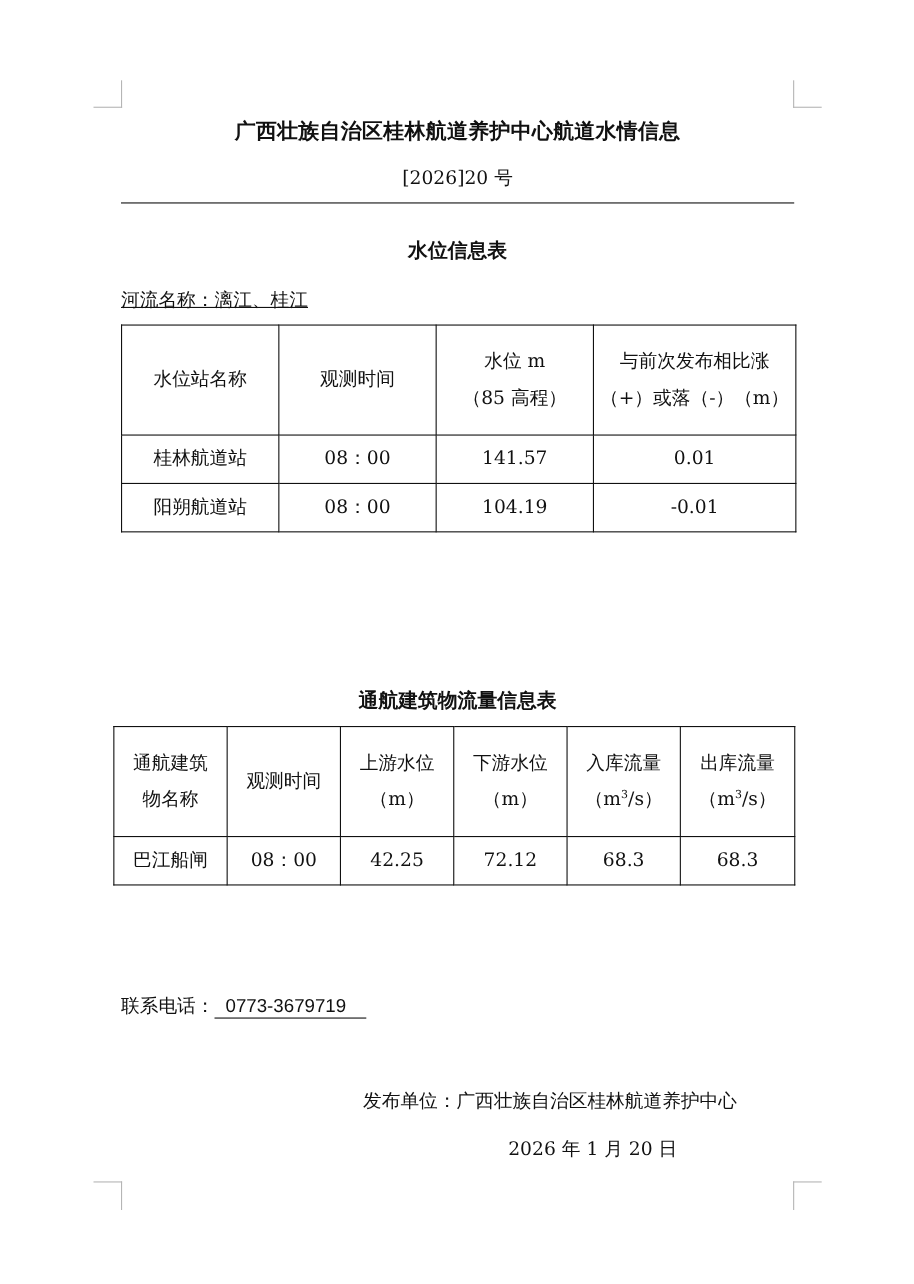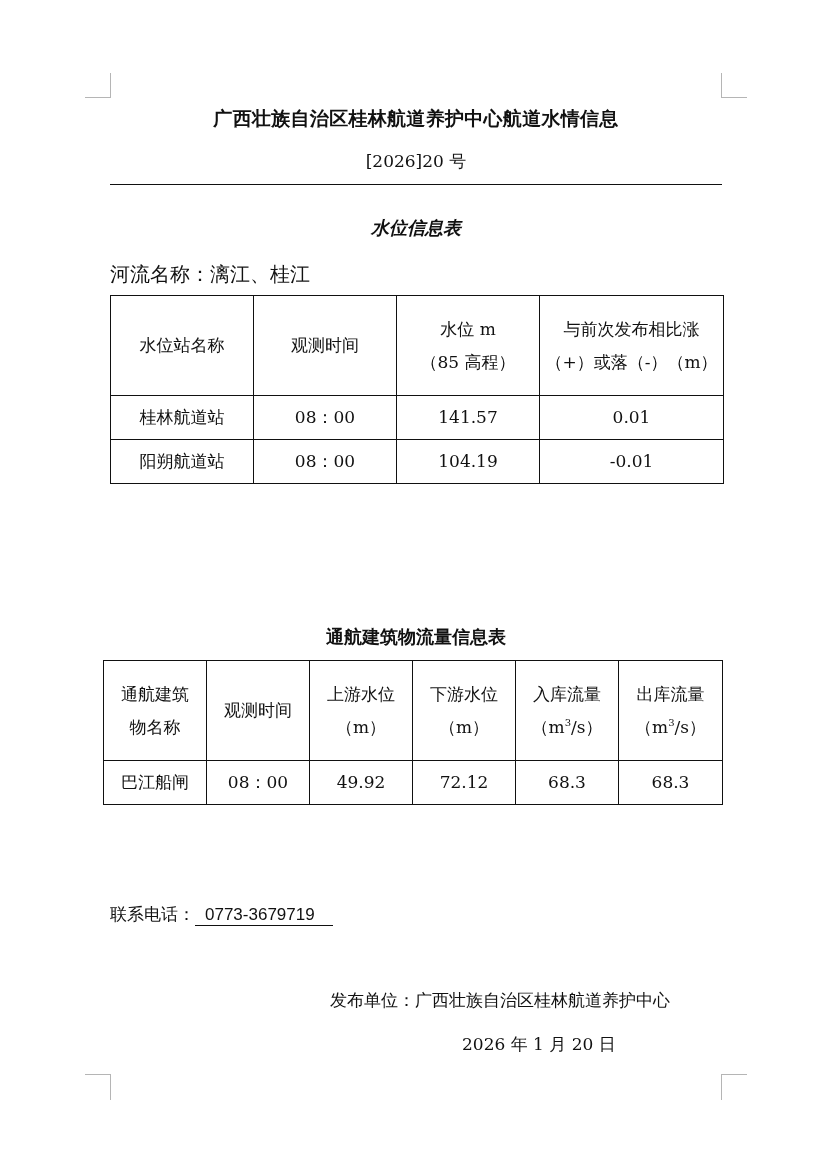--- a/index.html
+++ b/index.html
@@ -19,22 +19,22 @@
     left: 110px; width: 612px; top: 106px; text-align: center;
     font-size: 19px; font-weight: bold; letter-spacing: 0.3px;
   }
   .docno {
     left: 110px; width: 612px; top: 150px; text-align: center;
     font-size: 17px;
   }
   .rule { left: 110px; width: 612px; top: 184px; height: 0; border-top: 1.3px solid #111; }
 
   .sec-title { text-align: center; font-size: 18px; font-weight: bold; }
-  .sec1 { left: 110px; width: 612px; top: 216px; font-style: italic; }
-  .river { left: 110px; top: 261px; font-size: 20px; }
+  .sec1 { left: 110px; width: 612px; top: 216px; }
+  .river { left: 110px; top: 261px; font-size: 17px; text-decoration: underline; }
 
   table { border-collapse: collapse; position: absolute; table-layout: fixed; border-radius: 23px; }
   td { border: 1.3px solid #111; text-align: center; vertical-align: middle; font-size: 17px; padding: 0; line-height: 33px; }
   .t1 { left: 110px; top: 295px; width: 613px; }
   .t1 td.h { height: 99px; }
   .t1 td.r { height: 43px; margin-left: 21px; }
 
   .sec2 { left: 110px; width: 612px; top: 625px; }
   .t2 { left: 103px; top: 660px; width: 619px; }
   .t2 td.h { height: 99px; }
@@ -109,21 +109,21 @@
     <td class="h"><span>通航建筑</span><br><span>物名称</span></td>
     <td class="h"><span>观测时间</span></td>
     <td class="h"><span>上游水位</span><br><span>（m）</span></td>
     <td class="h"><span>下游水位</span><br><span>（m）</span></td>
     <td class="h"><span>入库流量</span><br><span>（m</span><sup>3</sup><span>/s）</span></td>
     <td class="h"><span>出库流量</span><br><span>（m</span><sup>3</sup><span>/s）</span></td>
   </tr>
   <tr>
     <td class="r">巴江船闸</td>
     <td class="r">08：00</td>
-    <td class="r">49.92</td>
+    <td class="r">42.25</td>
     <td class="r">72.12</td>
     <td class="r">68.3</td>
     <td class="r">68.3</td>
   </tr>
 </tbody>
   </table>
 
 <div class="abs contact">
   <span>联系电话：</span><span class="phone">0773-3679719</span>
 </div>

